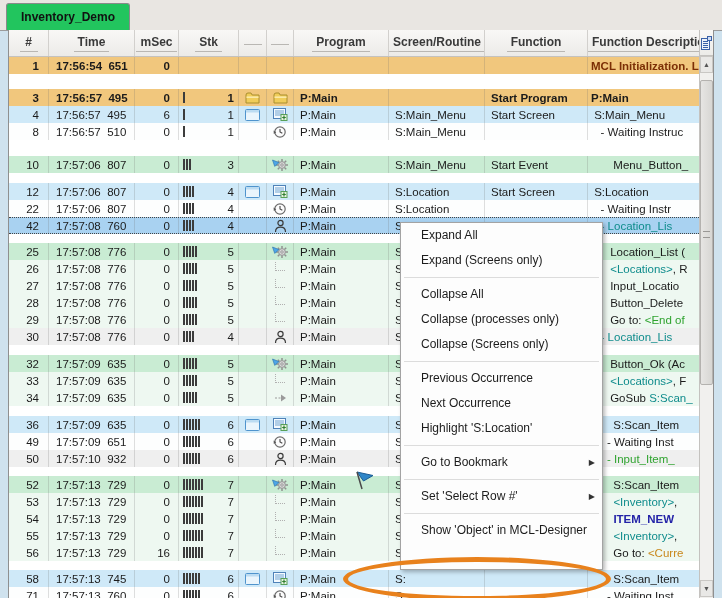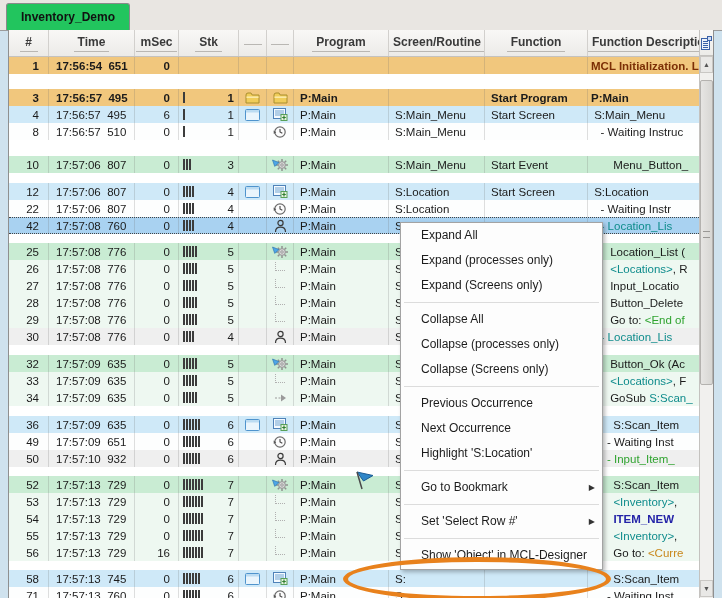--- a/index.html
+++ b/index.html
@@ -553,21 +553,20 @@
     <svg width="11" height="14">
       <rect x="0.5" y="2.5" width="8" height="11" fill="#eef3fb" stroke="#3b62a8"></rect>
       <path d="M2 5.5 H7 M2 7.5 H7 M2 9.5 H7 M2 11.5 H7" stroke="#3b62a8" stroke-width="1"></path>
       <rect x="6.5" y="0.5" width="4" height="4" fill="#cfdcf2" stroke="#3b62a8"></rect>
     </svg>
   </div>
 </div>
 
 <div id="menu">
     <div class="mitem">Expand All</div>
-    <div class="mitem">Expand (processes only)</div>
     <div class="mitem">Expand (Screens only)</div>
     <div class="msep">
       <div></div>
     </div>
     <div class="mitem">Collapse All</div>
     <div class="mitem">Collapse (processes only)</div>
     <div class="mitem">Collapse (Screens only)</div>
     <div class="msep">
       <div></div>
     </div>

